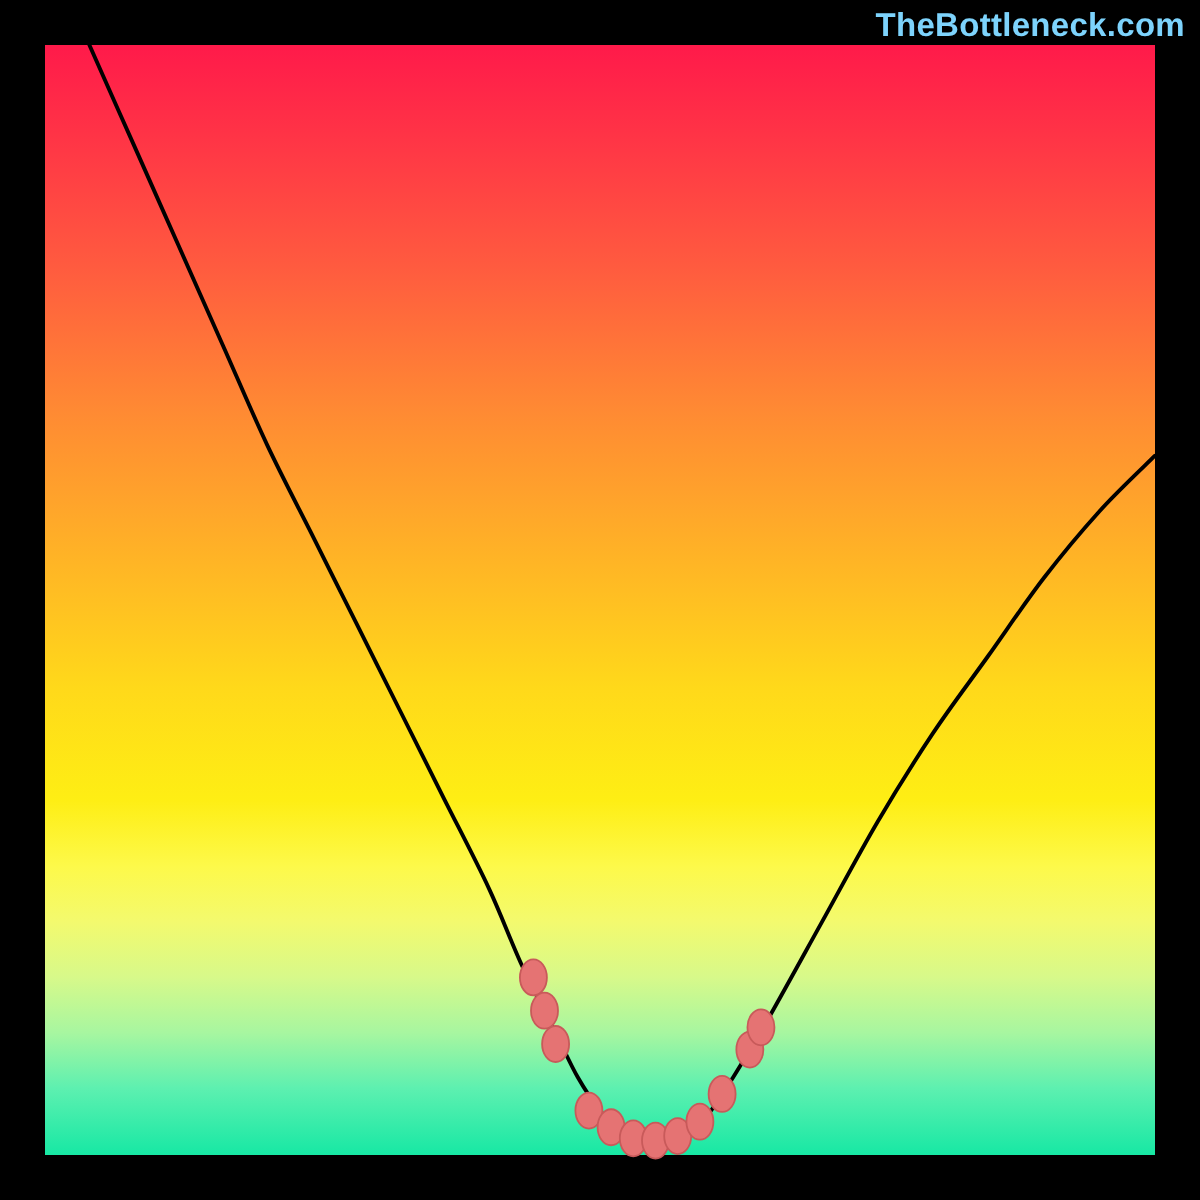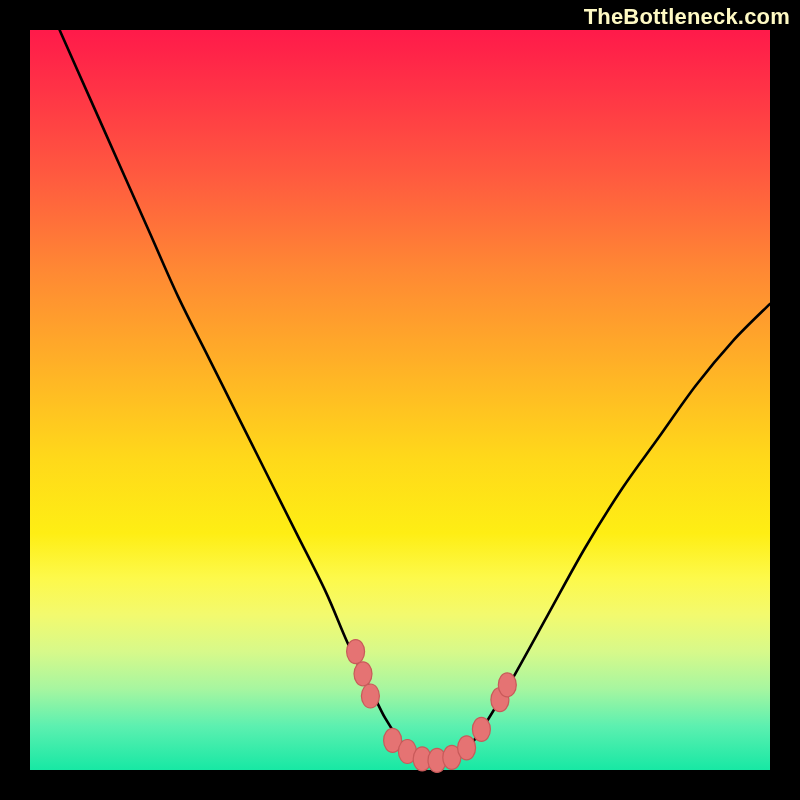--- a/index.html
+++ b/index.html
@@ -31,21 +31,21 @@
       #5df0b0 94%,
       #17e8a4 100%);
   }
   .watermark {
     position: absolute;
     top: 4px;
     right: 10px;
     font-family: Arial, Helvetica, sans-serif;
     font-size: 22px;
     font-weight: 600;
-    color: #fef9c3;
+    color: #7dd3fc;
     letter-spacing: 0.2px;
   }
   svg.curve {
     position: absolute;
     left: 0;
     top: 0;
     width: 740px;
     height: 740px;
     overflow: visible;
   }

